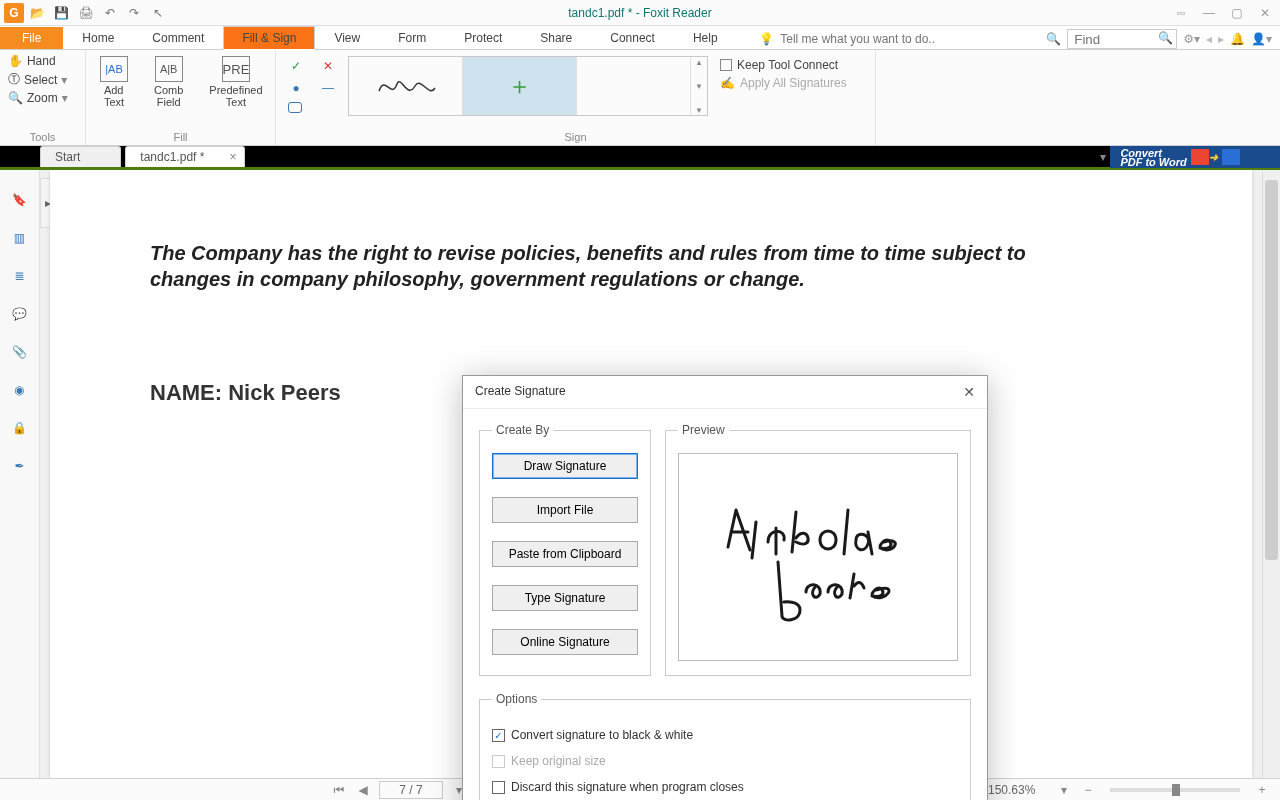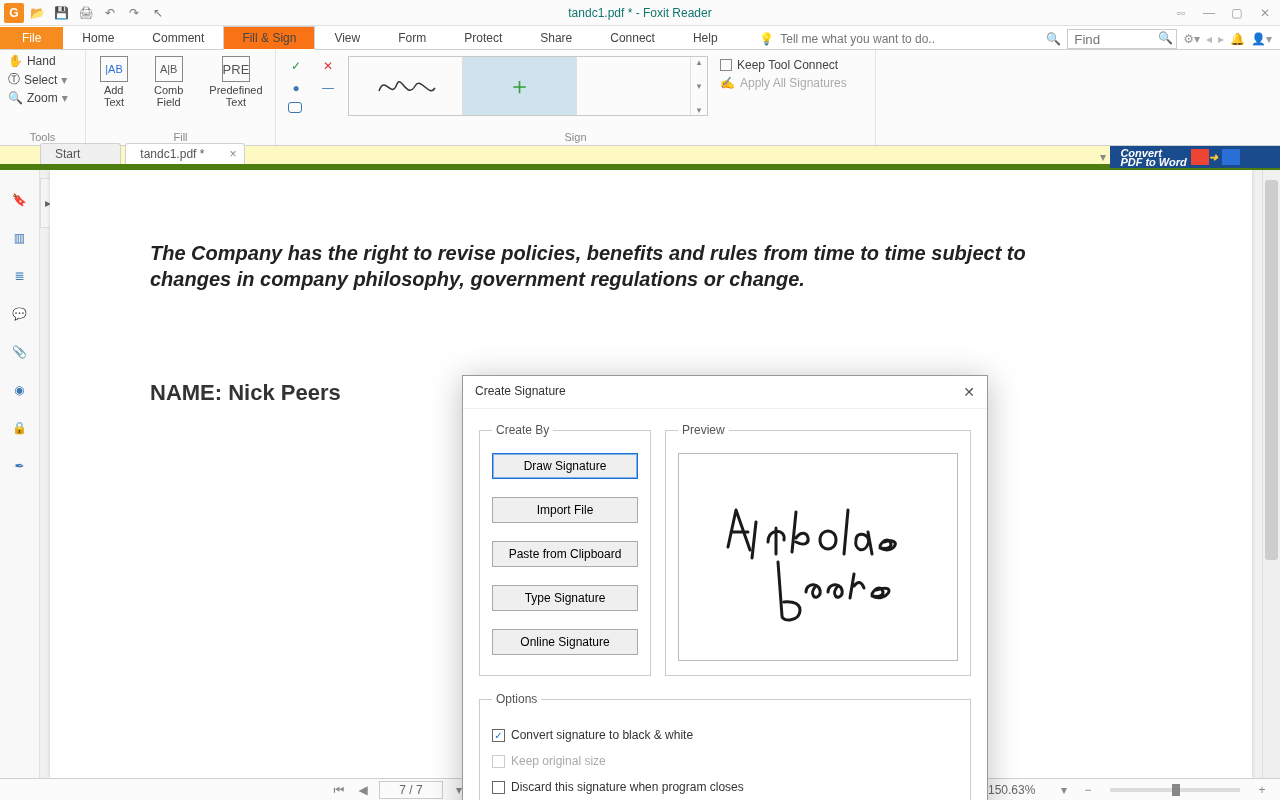--- a/index.html
+++ b/index.html
@@ -36,21 +36,21 @@
 .fill-row { display:flex; gap:14px; align-items:flex-start;}
 .mini-icons { display:flex; flex-direction:column; gap:6px; padding:4px; color:#3b78b4;}
 .mini-icons div { width:16px; height:16px; display:flex; align-items:center; justify-content:center;}
 .sign-gallery { border:1px solid #c9c9c9; height:60px; display:flex; margin-top:2px;}
 .sign-gallery .slot { width:114px; border-right:1px solid #e0e0e0; display:flex; align-items:center; justify-content:center;}
 .sign-gallery .slot.active { background:#cfe3ef;}
 .sign-gallery .spin { width:16px; display:flex; flex-direction:column; justify-content:space-between; color:#888; font-size:9px;}
 .sign-opts { display:flex; flex-direction:column; gap:4px; padding:4px; font-size:12px; color:#444;}
 
 
-.doctabs { height:24px; background:#fef9c3; display:flex; align-items:end; padding-left:40px; border-bottom:6px solid #4d7c0f; position:relative;}
+.doctabs { height:24px; background:#000000; display:flex; align-items:end; padding-left:40px; border-bottom:3px solid #4d7c0f; position:relative;}
 .doctab { border:1px solid #d0d0d0; border-bottom:none; background:#fff; padding:3px 40px 3px 14px; font-size:12px; color:#555; border-radius:3px 3px 0 0; margin-right:4px; position:relative; cursor:pointer;}
 .doctab.inactive { background:#f0f0f0;}
 .doctab .x { position:absolute; right:8px; top:3px; color:#888;}
 .convert-banner { position:absolute; right:0; top:0; height:22px; background:#1a4b8c; color:#fff; font-size:11px; font-style:italic; font-weight:bold; padding:0 40px 0 10px; display:flex; align-items:center;}
 .convert-banner .chip { width:18px; height:16px; background:#e43; margin-left:4px;}
 .convert-banner .chip2 { width:18px; height:16px; background:#2a6fd6; margin-left:4px;}
 
 
 .main { position:relative; height: calc(800px - 26px - 24px - 96px - 24px - 22px); display:flex;}
 .left-rail { width:40px; background:#f8f8f8; border-right:1px solid #e0e0e0; display:flex; flex-direction:column; align-items:center; gap:18px; padding-top:20px;}

